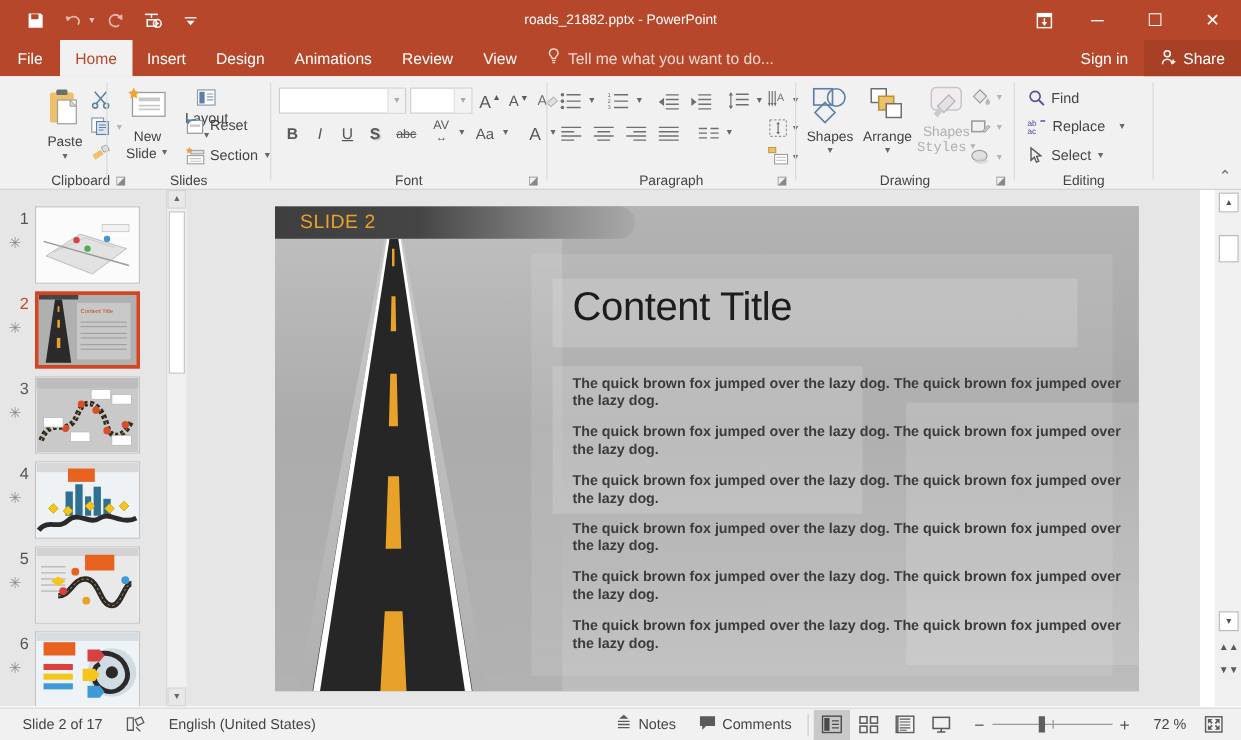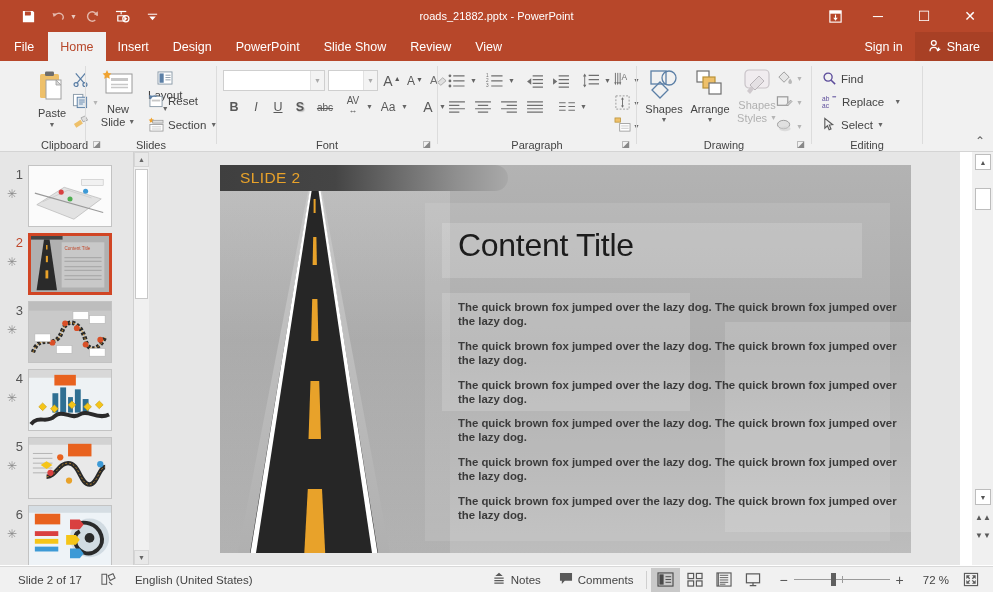--- a/index.html
+++ b/index.html
@@ -273,24 +273,33 @@
       <div>☐</div>
       <div>✕</div>
     </div>
   </div>
 
   <div class="tabbar">
     <div class="tab file">File</div>
     <div class="tab active">Home</div>
     <div class="tab">Insert</div>
     <div class="tab">Design</div>
-    <div class="tab">PowerPoint</div>
-    <div class="tab">Slide Show</div>
+    <div class="tab">Animations</div>
     <div class="tab">Review</div>
     <div class="tab">View</div>
+    <div class="tellme">
+      <span>
+        <svg width="12" height="14" viewBox="0 0 12 14">
+            <path fill="none" stroke="#f3d9d1" stroke-width="1.1" d="M6 1.2a3.3 3.3 0 0 0-2 6c.5.5.7 1 .7 1.6h2.6c0-.6.2-1.1.7-1.6A3.3 3.3 0 0 0 6 1.2z"></path>
+            <rect x="4.6" y="10" width="2.8" height="1" fill="#f3d9d1"></rect>
+            <rect x="4.9" y="11.7" width="2.2" height="1" fill="#f3d9d1"></rect>
+          </svg>
+      </span>
+      <span>Tell me what you want to do...</span>
+    </div>
     <div class="tb-right">
       <div class="signin">Sign in</div>
       <div class="sharebtn">
         <span>
           <svg width="14" height="14" viewBox="0 0 14 14">
               <circle cx="5.8" cy="4" r="2.4" fill="none" stroke="#fff" stroke-width="1.2"></circle>
               <path fill="none" stroke="#fff" stroke-width="1.2" d="M2 12.3c0-2.4 1.7-4 3.8-4s3.8 1.6 3.8 4"></path>
               <path stroke="#fff" stroke-width="1.2" d="M10.6 8.6v3.4M9 10.3h3.3"></path>
             </svg>
         </span>
@@ -554,21 +563,21 @@
       </div>
       <div class="bigbtn disabled" style="left:96px; top:8px; width:48px;">
         <span class="ico">
           <svg width="32" height="26" viewBox="0 0 32 26">
               <rect x="4" y="1" width="24" height="18" rx="4" fill="#f0ecef" stroke="#c9c4c8" stroke-width="1.2"></rect>
               <path d="M9 16 L18 7 L23 12 L14 21z" fill="#e4e0e3" stroke="#b9b4b8" stroke-width="1"></path>
               <path d="M6 22 L10 17 L13 20 L9 25z" fill="#cfc9cd"></path>
             </svg>
         </span>
         <span>Shapes</span>
-        <span style="display:flex; align-items:center; gap:3px;">
+        <span style="display:flex; align-items:center; gap:3px;font-family:Liberation Mono, monospace;">
             <span>Styles</span>
             <span class="caret dim">▼</span>
           </span>
       </div>
       <div class="gicon" style="left:139px; top:9px;">
         <svg width="17" height="16" viewBox="0 0 18 17">
             <path fill="#e6e6e6" stroke="#9a9a9a" stroke-width="1" d="M3 7.5 L8.5 2 L14 7.5 L8.5 13z"></path>
             <path fill="#b9b9b9" d="M15 9 C15 9 17 11.5 17 12.8 A2 2 0 0 1 13 12.8 C13 11.5 15 9 15 9z"></path>
           </svg>
       </div>

